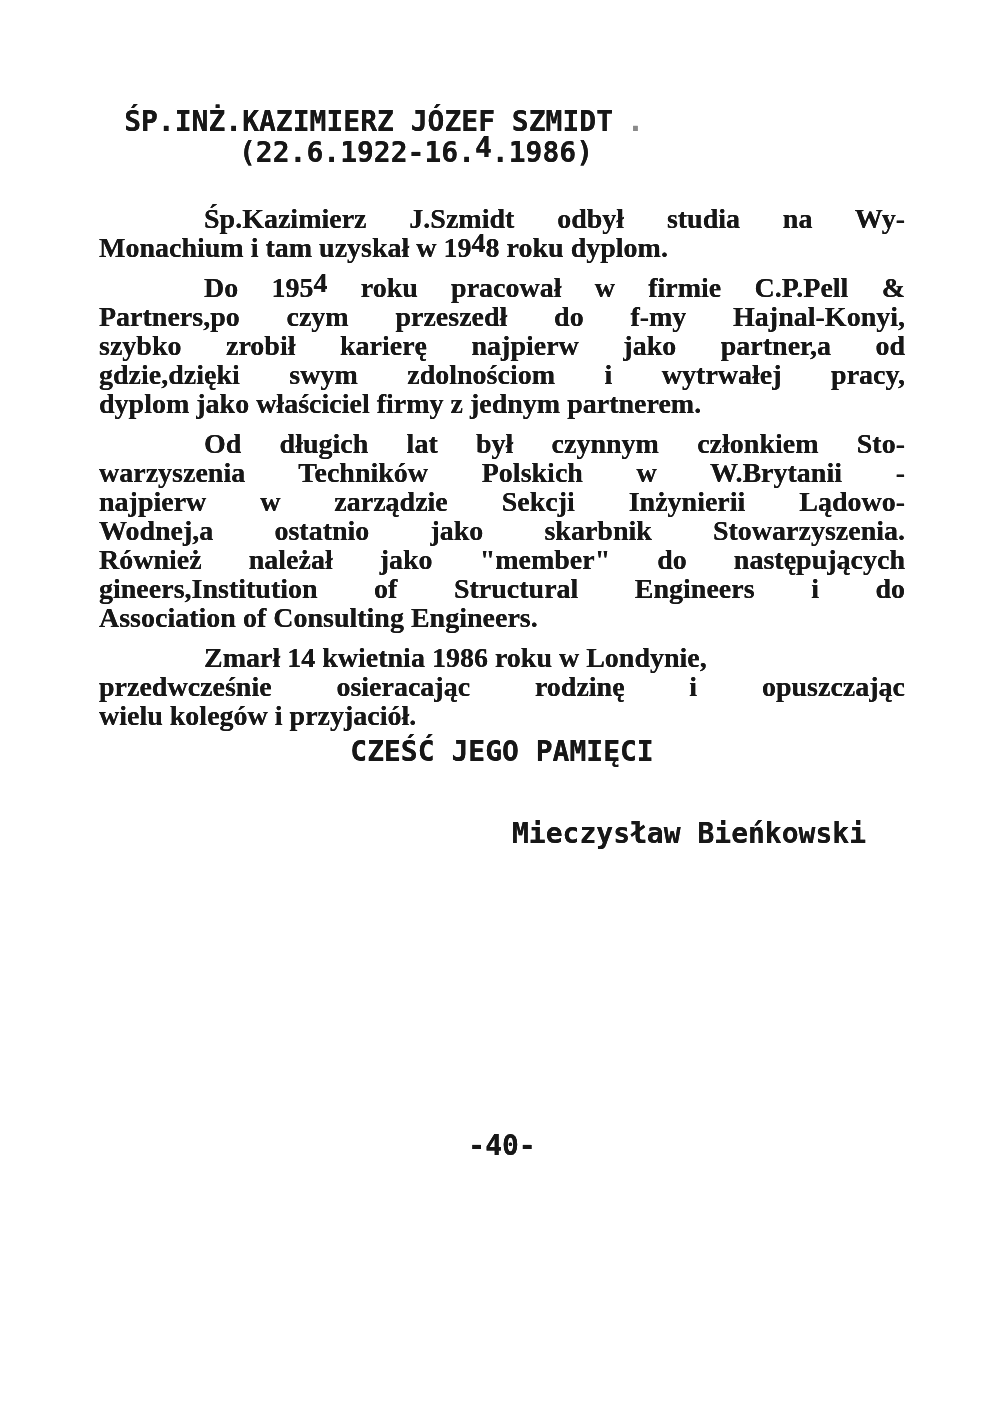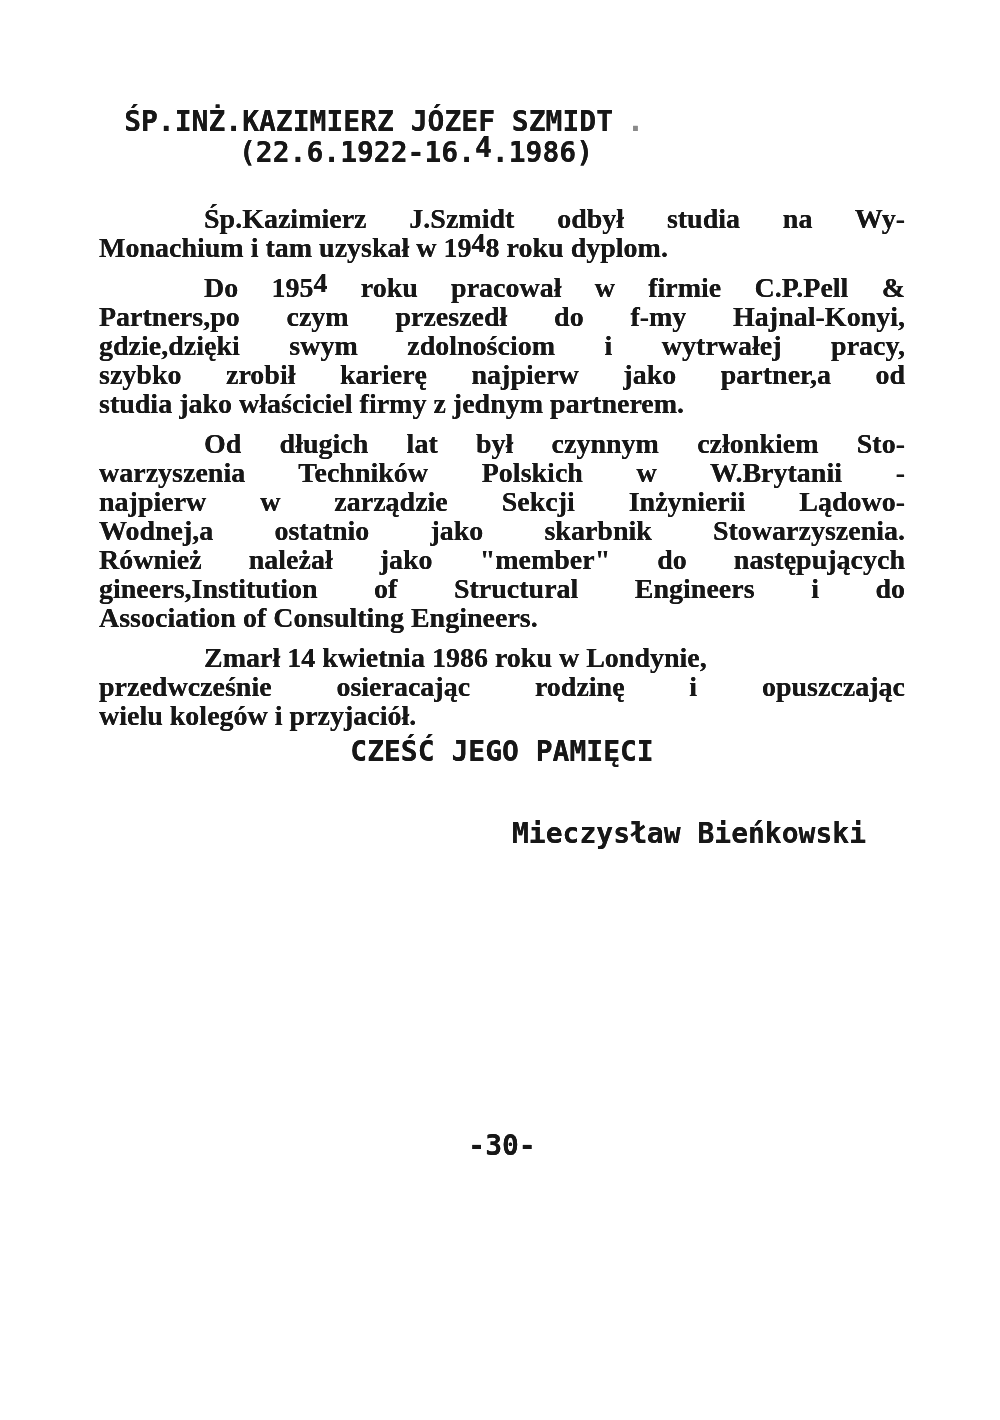--- a/index.html
+++ b/index.html
@@ -79,23 +79,23 @@
 
   <div class="body-text ink">
     <div id="paragraphs">
         <div class="para">
           <div class="line tw indent j">Śp.Kazimierz J.Szmidt odbył studia na Wy-</div>
           <div class="line tw">Monachium i tam uzyskał w 19<span class="k4">4</span>8 roku dyplom.</div>
         </div>
         <div class="para">
           <div class="line tw indent j">Do 195<span class="k4">4</span> roku pracował w firmie C.P.Pell &amp;</div>
           <div class="line tw j">Partners,po czym przeszedł do f-my Hajnal-Konyi,</div>
+          <div class="line tw j">szybko zrobił karierę najpierw jako partner,a od</div>
           <div class="line tw j">gdzie,dzięki swym zdolnościom i wytrwałej pracy,</div>
-          <div class="line tw j">szybko zrobił karierę najpierw jako partner,a od</div>
-          <div class="line tw">studia jako właściciel firmy z jednym partnerem.</div>
+          <div class="line tw">dyplom jako właściciel firmy z jednym partnerem.</div>
         </div>
         <div class="para">
           <div class="line tw indent j">Od długich lat był czynnym członkiem Sto-</div>
           <div class="line tw j">warzyszenia Techników Polskich w W.Brytanii -</div>
           <div class="line tw j">najpierw w zarządzie Sekcji Inżynierii Lądowo-</div>
           <div class="line tw j">Wodnej,a ostatnio jako skarbnik Stowarzyszenia.</div>
           <div class="line tw j">Również należał jako "member" do następujących</div>
           <div class="line tw j">gineers,Institution of Structural Engineers i do</div>
           <div class="line tw">Association of Consulting Engineers.</div>
         </div>
@@ -103,16 +103,16 @@
           <div class="line tw indent">Zmarł 14 kwietnia 1986 roku w Londynie,</div>
           <div class="line tw j">przedwcześnie osieracając rodzinę i opuszczając</div>
           <div class="line tw">wielu kolegów i przyjaciół.</div>
         </div>
       </div>
 
     <div class="tribute"><span class="tw">CZEŚĆ JEGO PAMIĘCI</span></div>
 
     <div class="signature"><span class="tw">Mieczysław Bieńkowski</span></div>
 
-    <div class="page-number"><span class="tw">-30-</span></div>
+    <div class="page-number"><span class="tw">-40-</span></div>
   </div>
 
 </div>
 
 </body></html>

